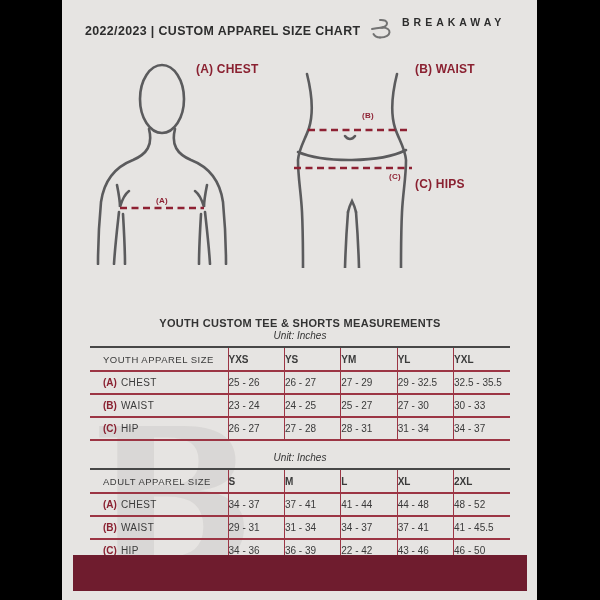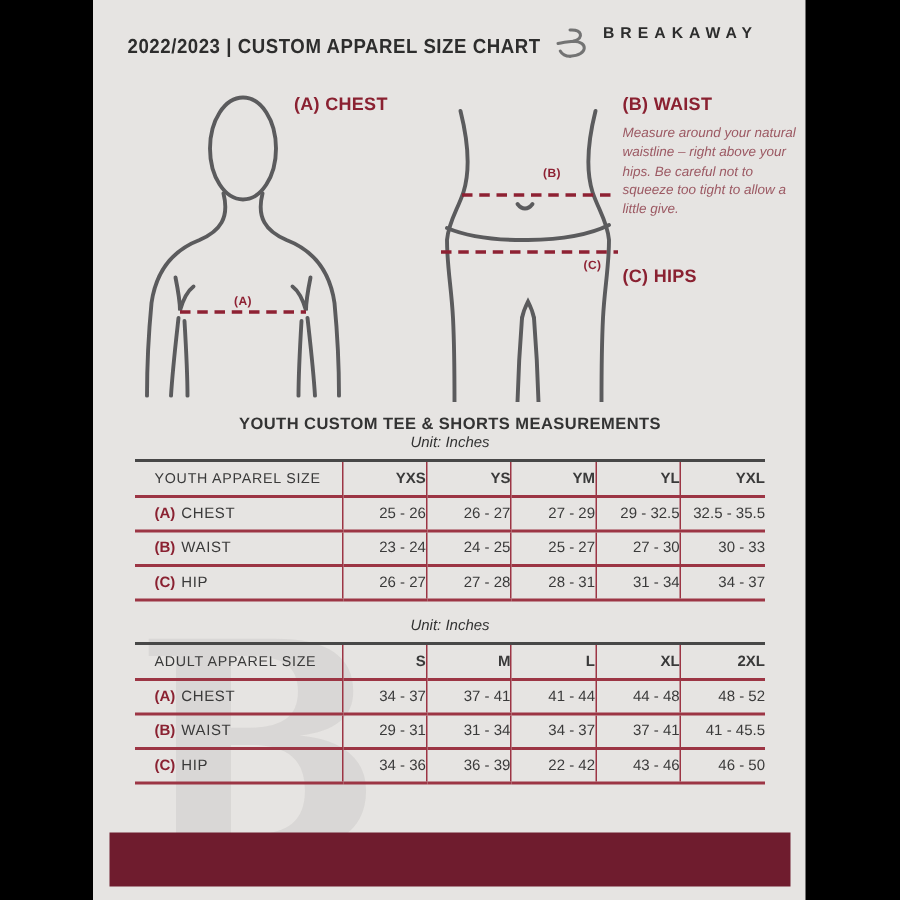--- a/index.html
+++ b/index.html
@@ -24,28 +24,28 @@
   .fig path, .fig ellipse { fill:none; stroke:#5b5b5d; stroke-width:2.6; stroke-linecap:round; }
   .fig .dash { stroke:#8e2133; stroke-width:2.4; stroke-dasharray:7 4.5; stroke-linecap:butt; }
   .marker { position:absolute; width:26px; text-align:center; font-size:8px; font-weight:bold;
             color:#8e2133; letter-spacing:0.3px; }
   .g-col { position:absolute; }
   .g-head { font-size:12px; font-weight:bold; color:#8a2131; letter-spacing:0.2px; }
   .g-body { margin-top:6px; font-size:9px; font-style:italic; color:#9c5963; line-height:1.42;
             white-space:pre-line; }
 
   
-  .tbl-block { position:absolute; left:28px; width:420px; text-align:center; }
+  .tbl-block { position:absolute; left:28px; width:420px; text-align:center;margin-top:40px; }
   .tbl-title { font-size:11px; font-weight:bold; color:#333; letter-spacing:0.3px; }
   .tbl-unit  { font-size:10px; font-style:italic; color:#333; margin-top:1px; }
   .tbl-frame { margin-top:5px; border-top:2.5px solid #474747; }
   table.size-table { width:420px; table-layout:fixed; border-collapse:collapse; }
   .size-table th, .size-table td { border:1px solid #9c3544; border-top-width:2px;
       border-bottom-width:2px; font-size:10px; color:#3a3a3a; height:21px; padding:0;
-      text-align:right; }
+      text-align:left; }
   .size-table thead th { height:22px; border-top:none; font-weight:bold; }
   .size-table tr > *:first-child { border-left:none; }
   .size-table tr > *:last-child  { border-right:none; }
   .size-table .lbl { text-align:left; padding-left:13px; }
   .size-table thead .lbl { font-weight:normal; font-size:9.5px; letter-spacing:0.5px; }
   .pre { color:#8a2131; font-weight:bold; margin-right:4px; }
   .lab { letter-spacing:0.4px; }
 
   .footer-bar { position:absolute; left:11px; top:555px; width:454px; height:36px;
                 background:#6f1c2e; }
@@ -97,21 +97,20 @@
       <path class="dash" d="M4 102 L122 102"></path>
     </svg>
     <div class="marker" style="left:293px;top:111px">(B)</div>
     <div class="marker" style="left:320px;top:172px">(C)</div>
 
     <div class="g-col" style="left:134px;top:62px;width:102px">
       <div class="g-head">(A) CHEST</div>
     </div>
     <div class="g-col" style="left:353px;top:62px;width:118px">
       <div class="g-head">(B) WAIST</div>
-      <div class="g-body">Measure around your natural waistline – right above your hips. Be careful not to squeeze too tight to allow a little give.</div>
     </div>
     <div class="g-col" style="left:353px;top:177px;width:118px">
       <div class="g-head">(C) HIPS</div>
     </div>
 
     <div class="tbl-block" style="top:277px">
       <div class="tbl-title">YOUTH CUSTOM TEE &amp; SHORTS MEASUREMENTS</div>
       <div class="tbl-unit">Unit: Inches</div>
       <div class="tbl-frame">
         <table class="size-table">

